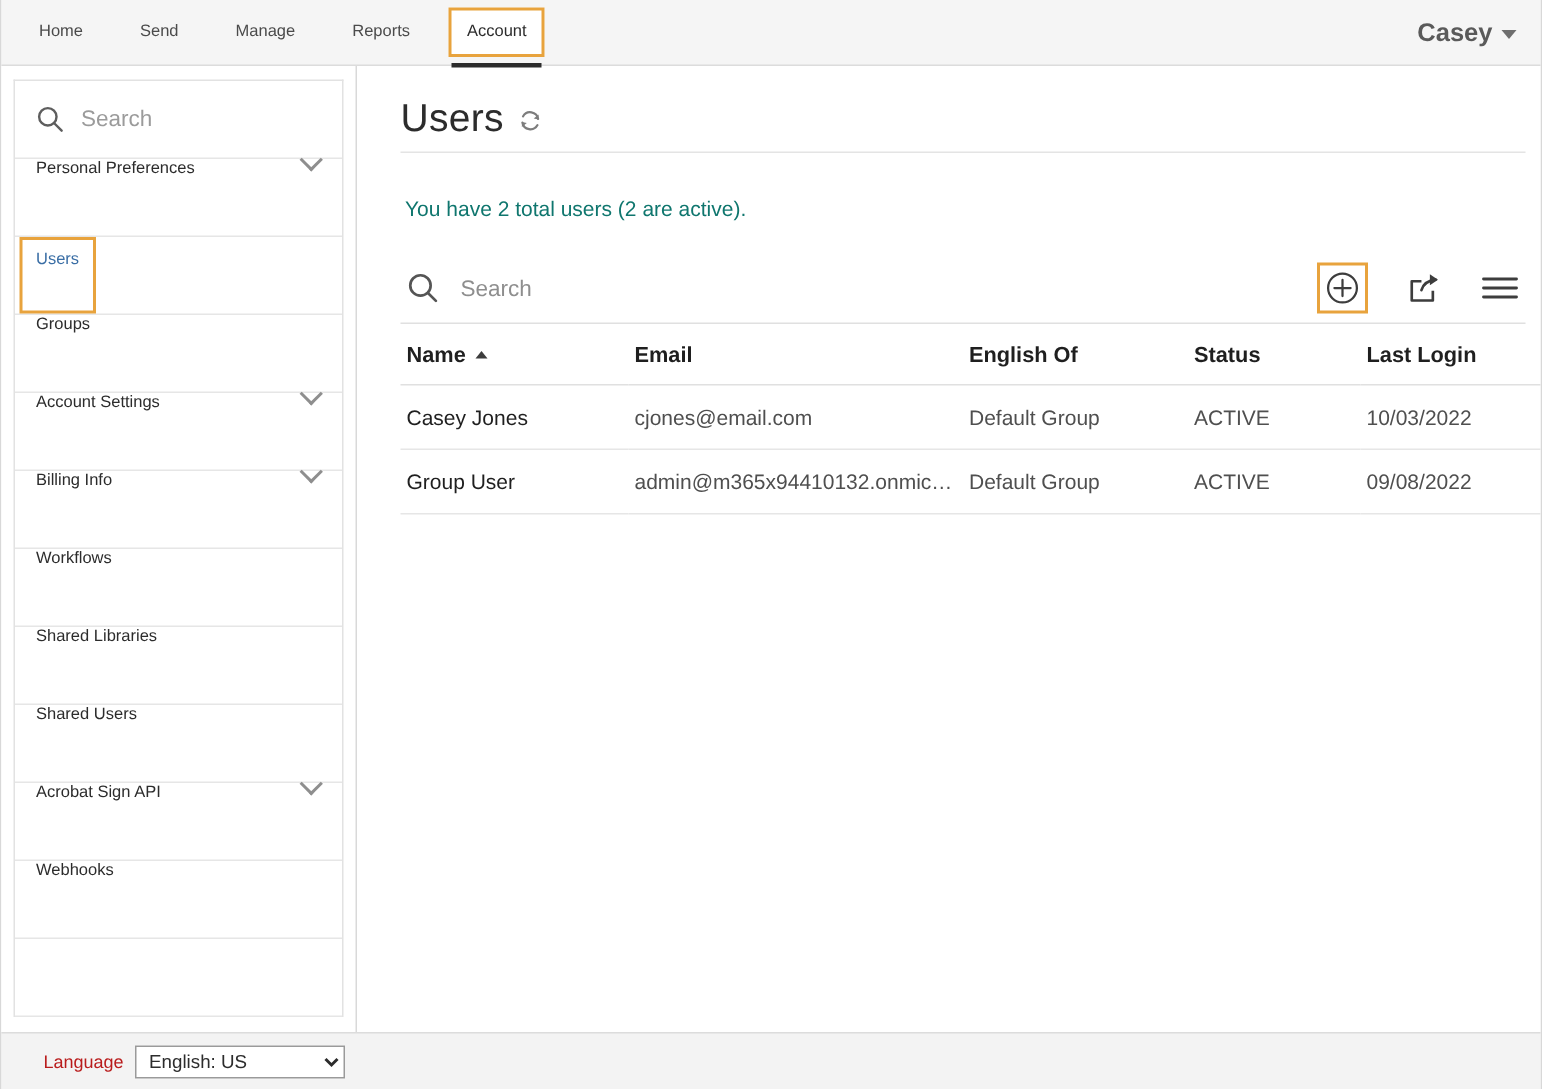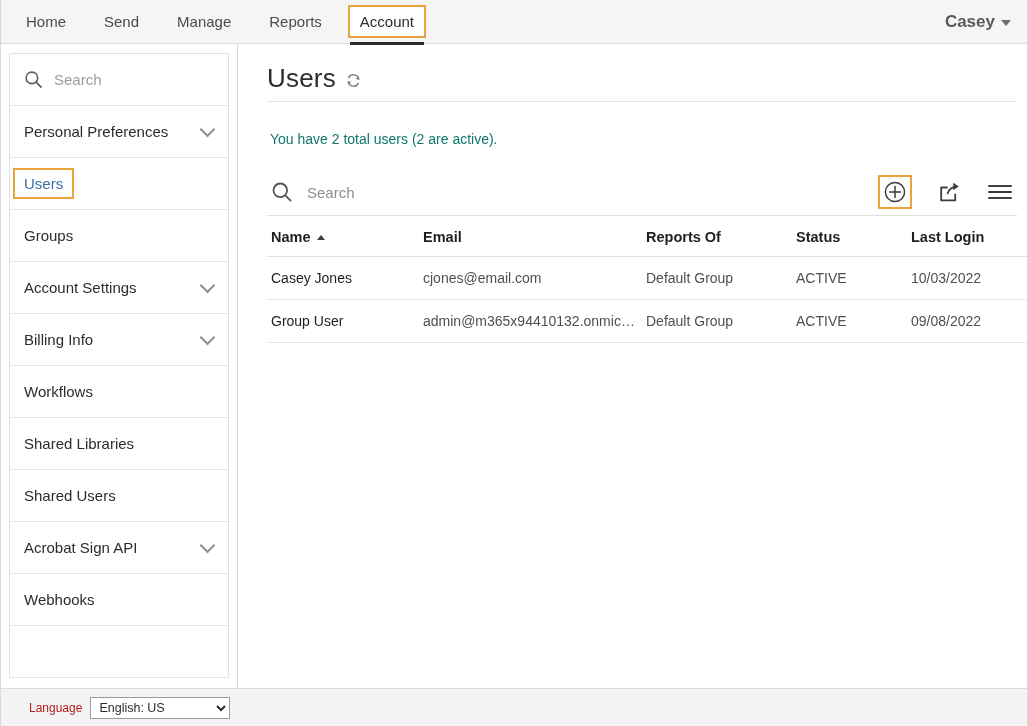--- a/index.html
+++ b/index.html
@@ -26,21 +26,21 @@
     display: flex;
     align-items: center;
     padding-left: 6px;
     padding-right: 14px;
     flex: 0 0 44px;
     position: relative;
   }
   .nav-items { display: flex; align-items: center; height: 100%; }
   .nav-item {
     position: relative;
-    font-size: 15px;
+    font-size: 11px;
     color: #4b4b4b;
     padding: 5px 10px;
     margin: 0 7px;
     cursor: pointer;
     border: 2px solid transparent;
     line-height: 19px;
     white-space: nowrap;
   }
   .nav-item.focused {
     color: #2c2c2c;
@@ -87,26 +87,26 @@
     height: 52px;
     display: flex; align-items: center;
     gap: 11px;
     padding: 0 14px;
     border-bottom: 1px solid #e6e6e6;
     cursor: text;
   }
   .side-search .ph { font-size: 15px; color: #9b9b9b; }
   .side-row {
     height: 52px;
-    display: flex; align-items: center;
+    display: flex; 
     justify-content: space-between;
     padding: 0 15px 0 14px;
     border-bottom: 1px solid #e6e6e6;
     cursor: pointer;
-    font-size: 15px;
+    font-size: 11px;
     color: #2c2c2c;
   }
   .side-row.blank { cursor: default; }
   .side-row .lbl { display: inline-block; }
   .side-row.selected .lbl {
     color: #3a6ea5;
     border: 2px solid #e8a33d;
     padding: 5px 9px;
     margin-left: -11px;
     line-height: 17px;
@@ -361,21 +361,21 @@
         </div>
       </div>
 
       <table class="users">
         <thead>
           <tr>
             <th class="col-name">
               <span>Name</span><span class="sort-asc"></span>
             </th>
             <th class="col-email">Email</th>
-            <th class="col-member">Reports Of</th>
+            <th class="col-member">English Of</th>
             <th class="col-status">Status</th>
             <th class="col-login">Last Login</th>
           </tr>
         </thead>
         <tbody>
           <tr>
             <td class="name">Casey Jones</td>
             <td>cjones@email.com</td>
             <td>Default Group</td>
             <td>ACTIVE</td>

